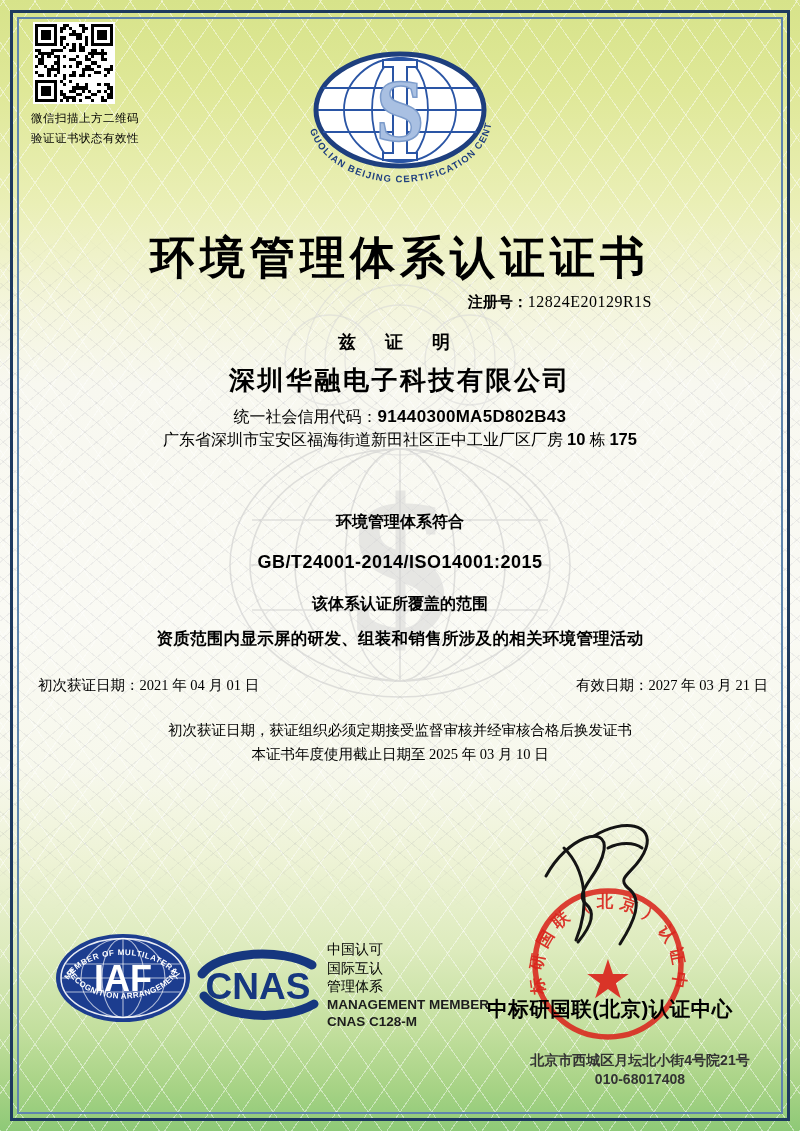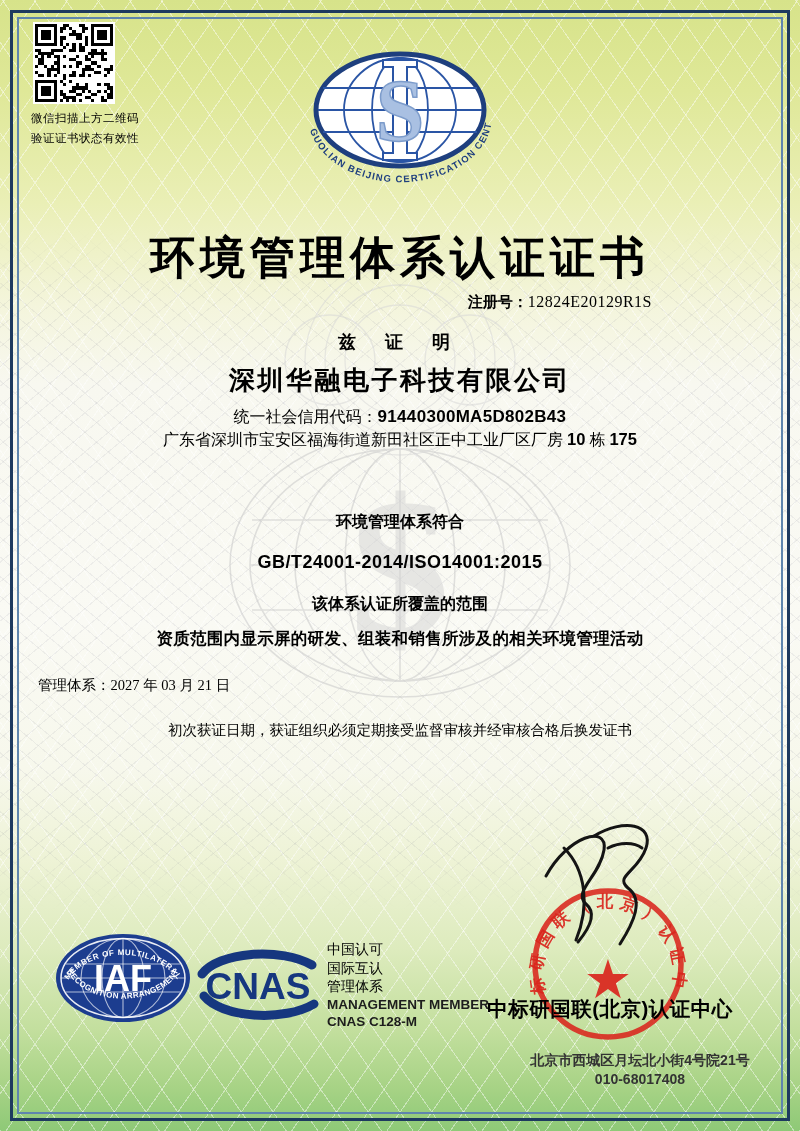--- a/index.html
+++ b/index.html
@@ -771,25 +771,27 @@
 <div class="abs ctr addr">
   <span>广东省深圳市宝安区福海街道新田社区正中工业厂区厂房 </span><b>10</b><span> 栋 </span><b>175</b>
 </div>
 
 <div class="abs ctr std-intro">环境管理体系符合</div>
 <div class="abs ctr std">GB/T24001-2014/ISO14001:2015</div>
 <div class="abs ctr scope-intro">该体系认证所覆盖的范围</div>
 <div class="abs ctr scope">资质范围内显示屏的研发、组装和销售所涉及的相关环境管理活动</div>
 
 <div class="abs dates">
-  <span><span>管理体系：</span><span>2027 年 03 月 21 日</span></span>
+  <span><span>初次获证日期：</span><span>2021 年 04 月 01 日</span></span>
+  <span><span>有效日期：</span><span>2027 年 03 月 21 日</span></span>
 </div>
 
 <div class="abs ctr notes">
   <div>初次获证日期，获证组织必须定期接受监督审核并经审核合格后换发证书</div>
+  <div>本证书年度使用截止日期至 2025 年 03 月 10 日</div>
 </div>
 
 <svg class="abs iaf-logo" width="148" height="104" viewBox="0 0 148 104">
   <defs>
     <path id="iafTop" d="M 16,60 A 58,38 0 0 1 130,60"></path>
     <path id="iafBottom" d="M 18,46 A 58,39 0 0 0 128,46"></path>
   </defs>
   <ellipse cx="73" cy="52" rx="67" ry="44" fill="#1c3d8f"></ellipse>
   <ellipse cx="73" cy="52" rx="62" ry="39.5" fill="none" stroke="rgba(255,255,255,.9)" stroke-width="1.5"></ellipse>
   <g stroke="rgba(255,255,255,.65)" stroke-width="1.1" fill="none">

